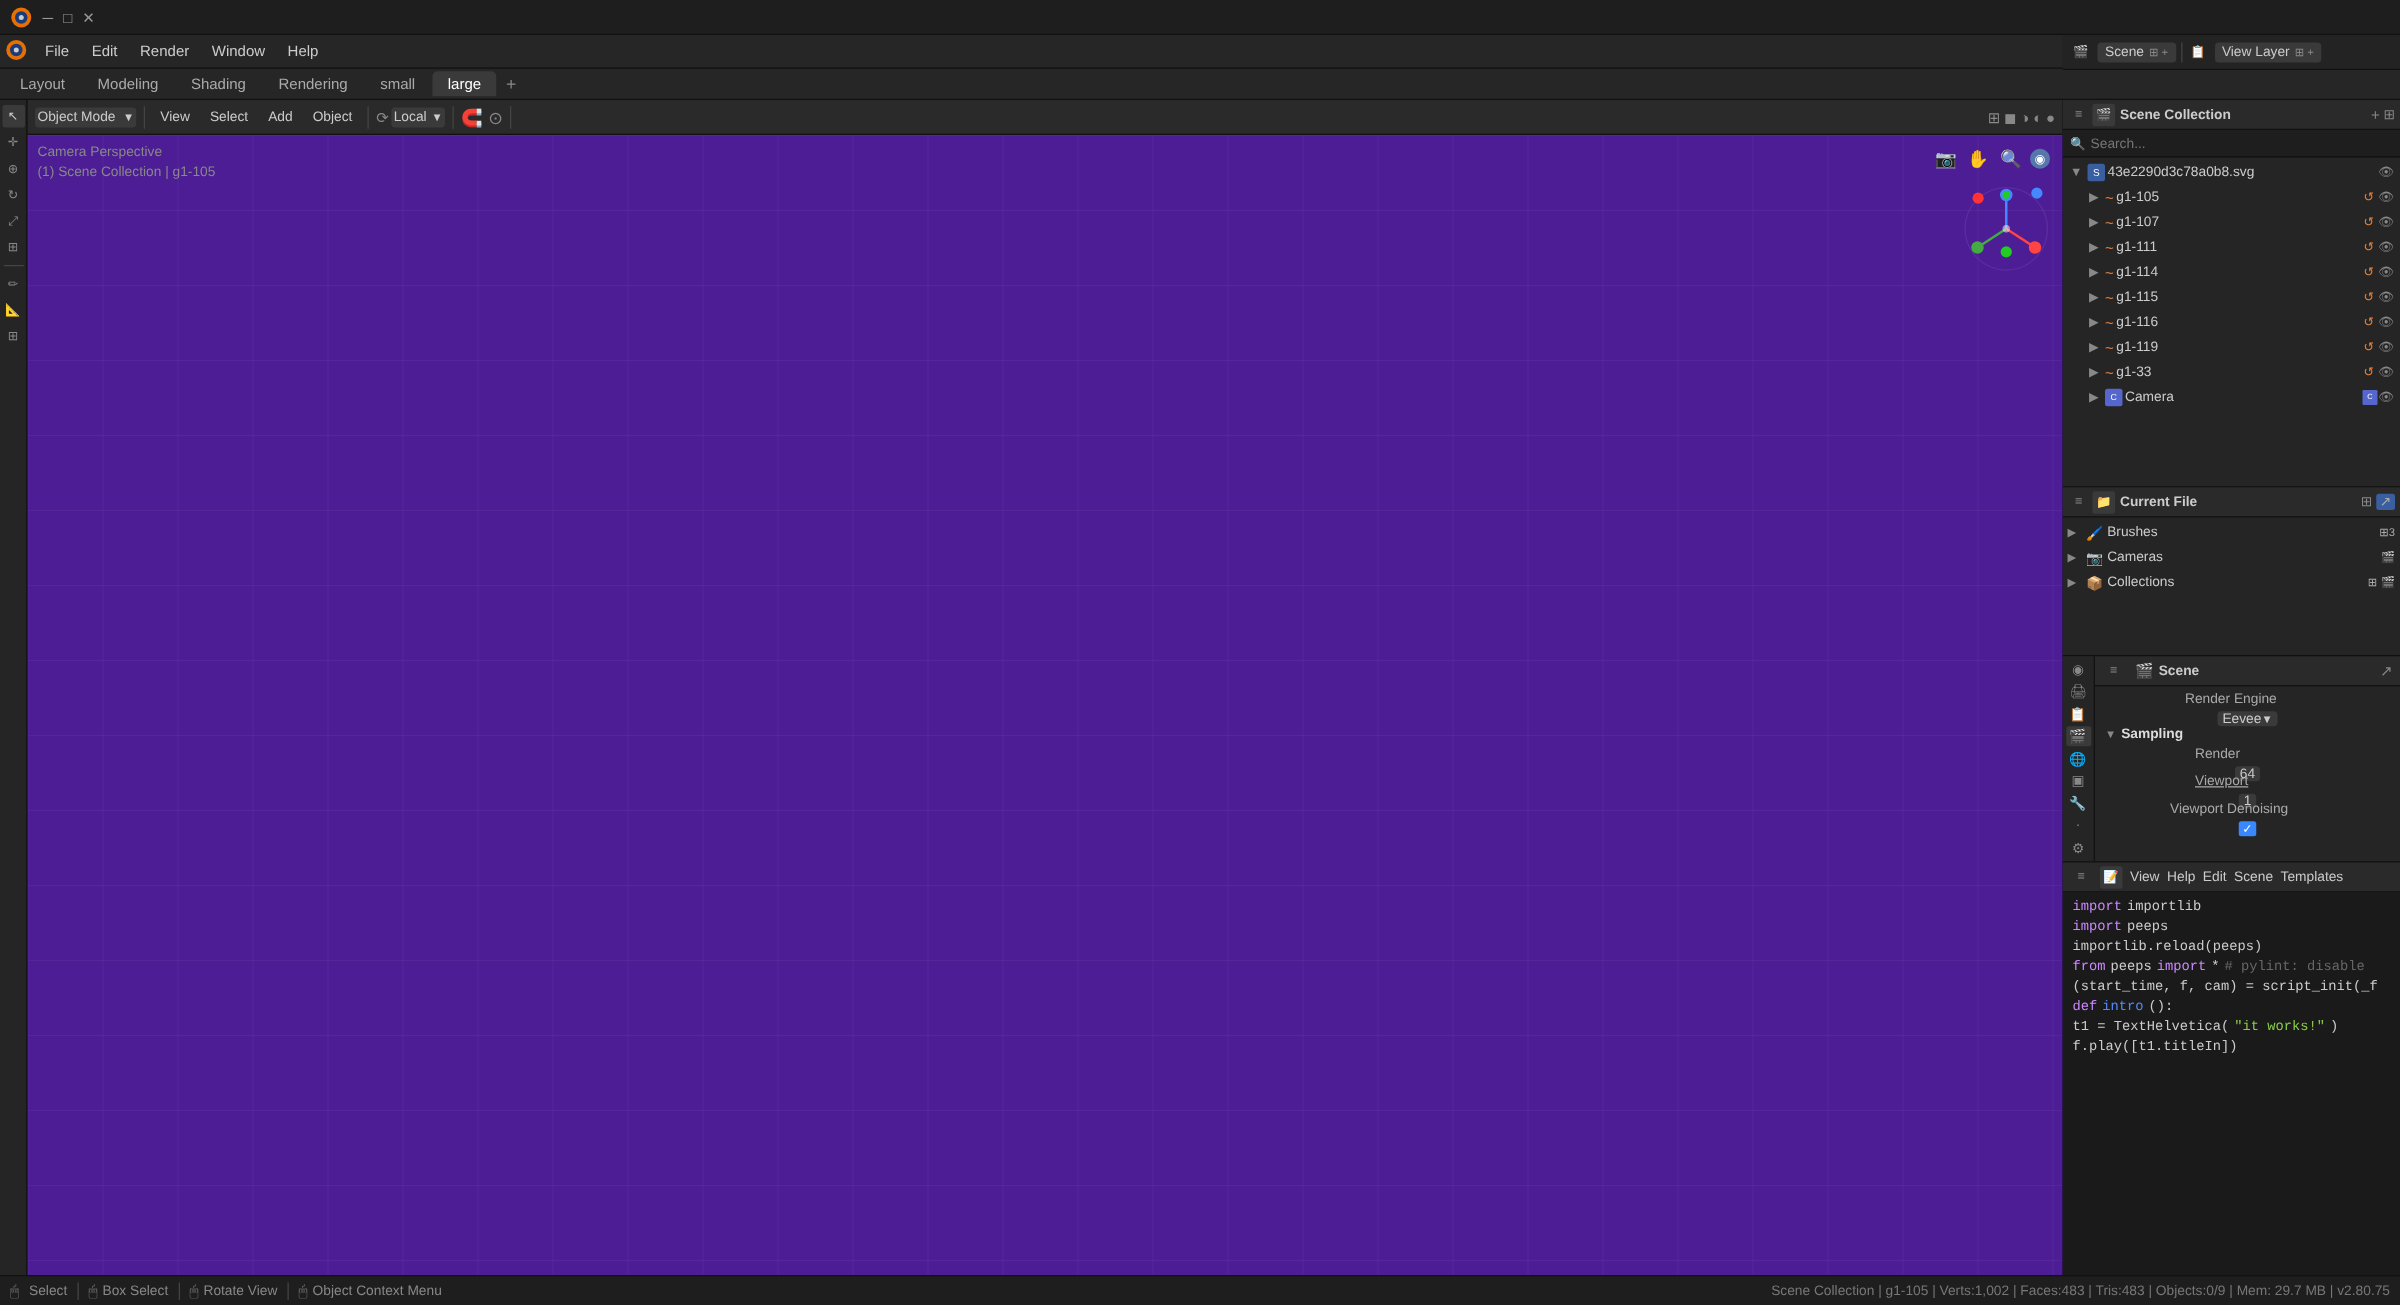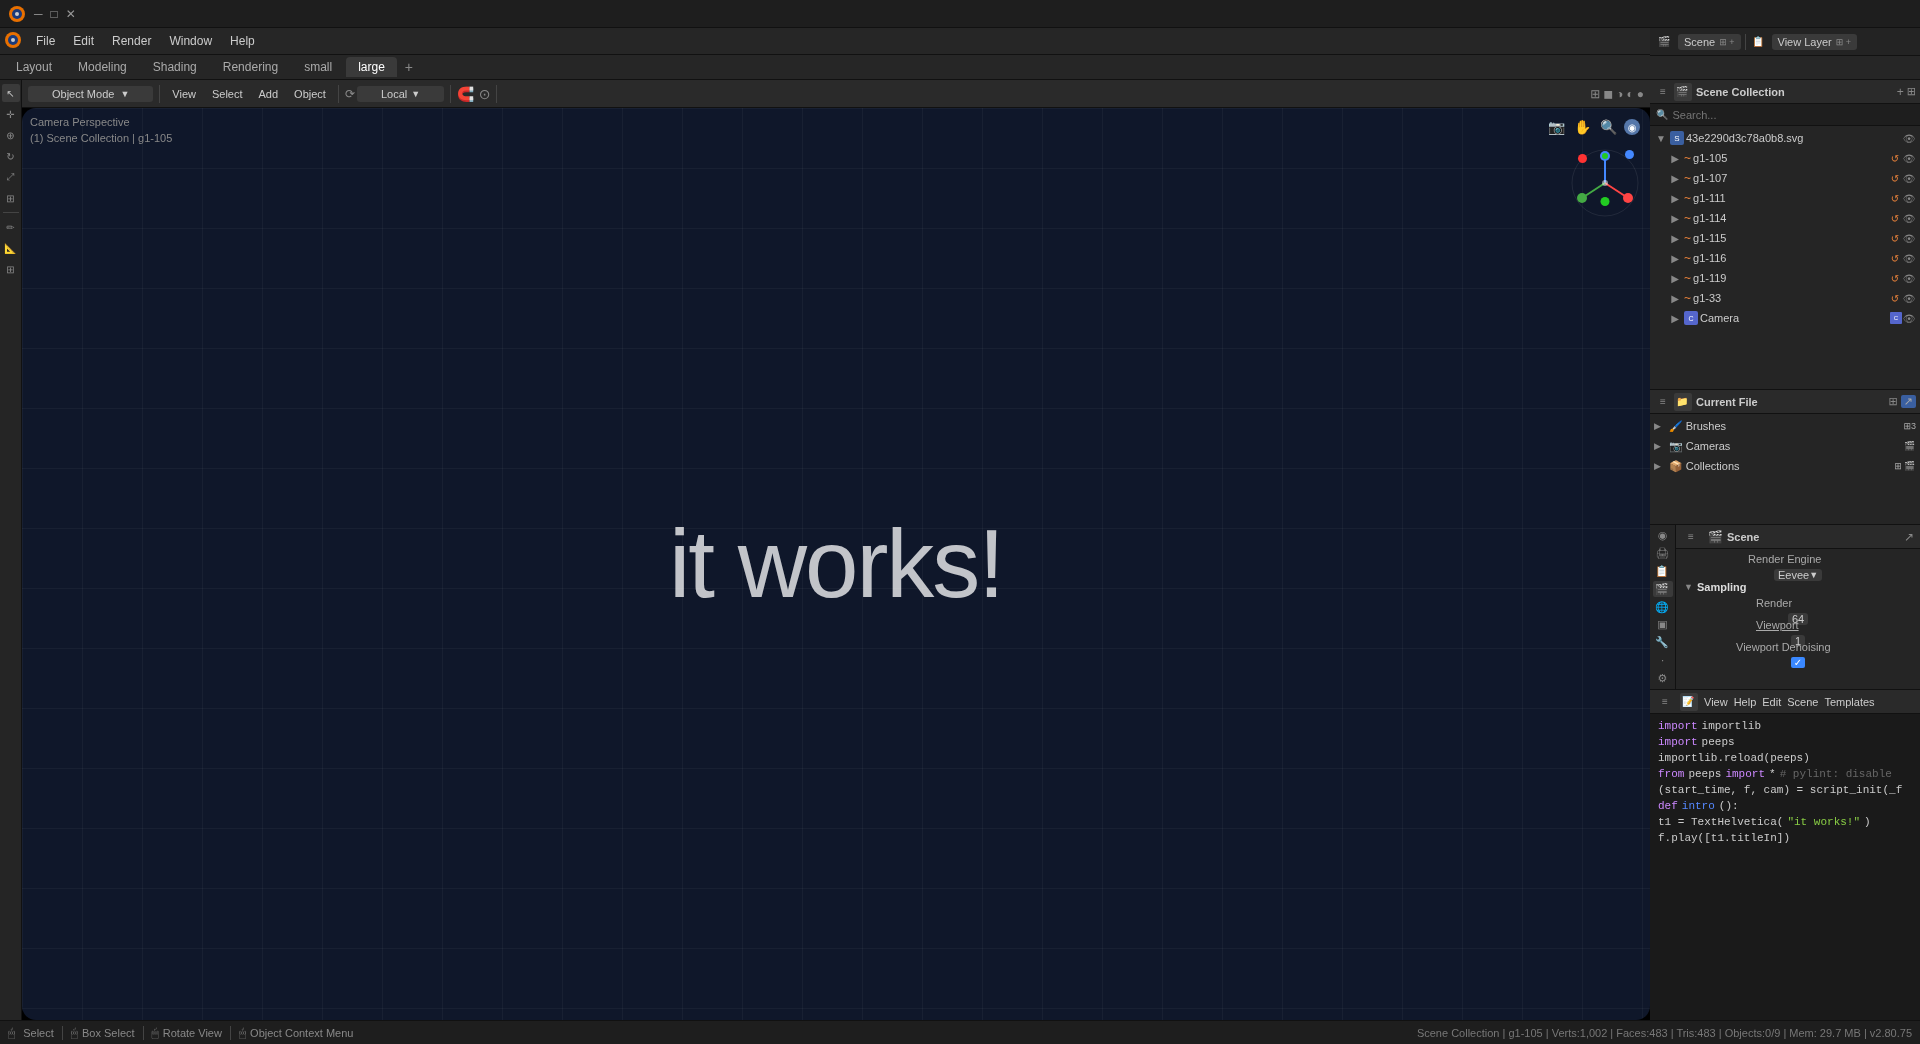--- a/index.html
+++ b/index.html
@@ -117,35 +117,34 @@
     .toolbar-separator {
       width: 1px;
       height: 18px;
       background: #444;
       margin: 0 2px;
     }
     .toolbar-dropdown {
       display: flex;
       align-items: center;
       gap: 2px;
-      padding: 2px 24px;
+      padding: 2px 2px;
       background: #3a3a3a;
       border-radius: 3px;
       cursor: pointer;
       font-size: 11px;
       color: #ccc;
     }
 
     
     #viewport-canvas {
       flex: 1;
-      background: #0f172a;
+      background: #4c1d95;
       position: relative;
       overflow: hidden;
-      border-radius: 14px;
     }
 
     
     #viewport-canvas::before {
       content: '';
       position: absolute;
       top: 0; left: 0; right: 0; bottom: 0;
       background-image:
         linear-gradient(rgba(255,255,255,0.04) 1px, transparent 1px),
         linear-gradient(90deg, rgba(255,255,255,0.04) 1px, transparent 1px);
@@ -472,21 +471,20 @@
         <span style="color:#888;font-size:12px;cursor:pointer;">◑</span>
         <span style="color:#888;font-size:12px;cursor:pointer;">◐</span>
         <span style="color:#888;font-size:12px;cursor:pointer;">●</span>
       </div>
     </div>
 
     <div id="viewport-canvas">
       <div class="viewport-label">Camera Perspective</div>
       <div class="viewport-scene-label">(1) Scene Collection | g1-105</div>
 
-      <div class="viewport-big-text">it works!</div>
 
       <div class="gizmo-area">
         <div class="gizmo-icons">
           <div class="gizmo-icon">📷</div>
           <div class="gizmo-icon">✋</div>
           <div class="gizmo-icon">🔍</div>
           <div style="width:16px;height:16px;background:#5577aa;border-radius:50%;display:flex;align-items:center;justify-content:center;font-size:10px;color:white;cursor:pointer;">◉</div>
         </div>
 
         <div style="position:relative;width:70px;height:70px;margin-top:6px;">

